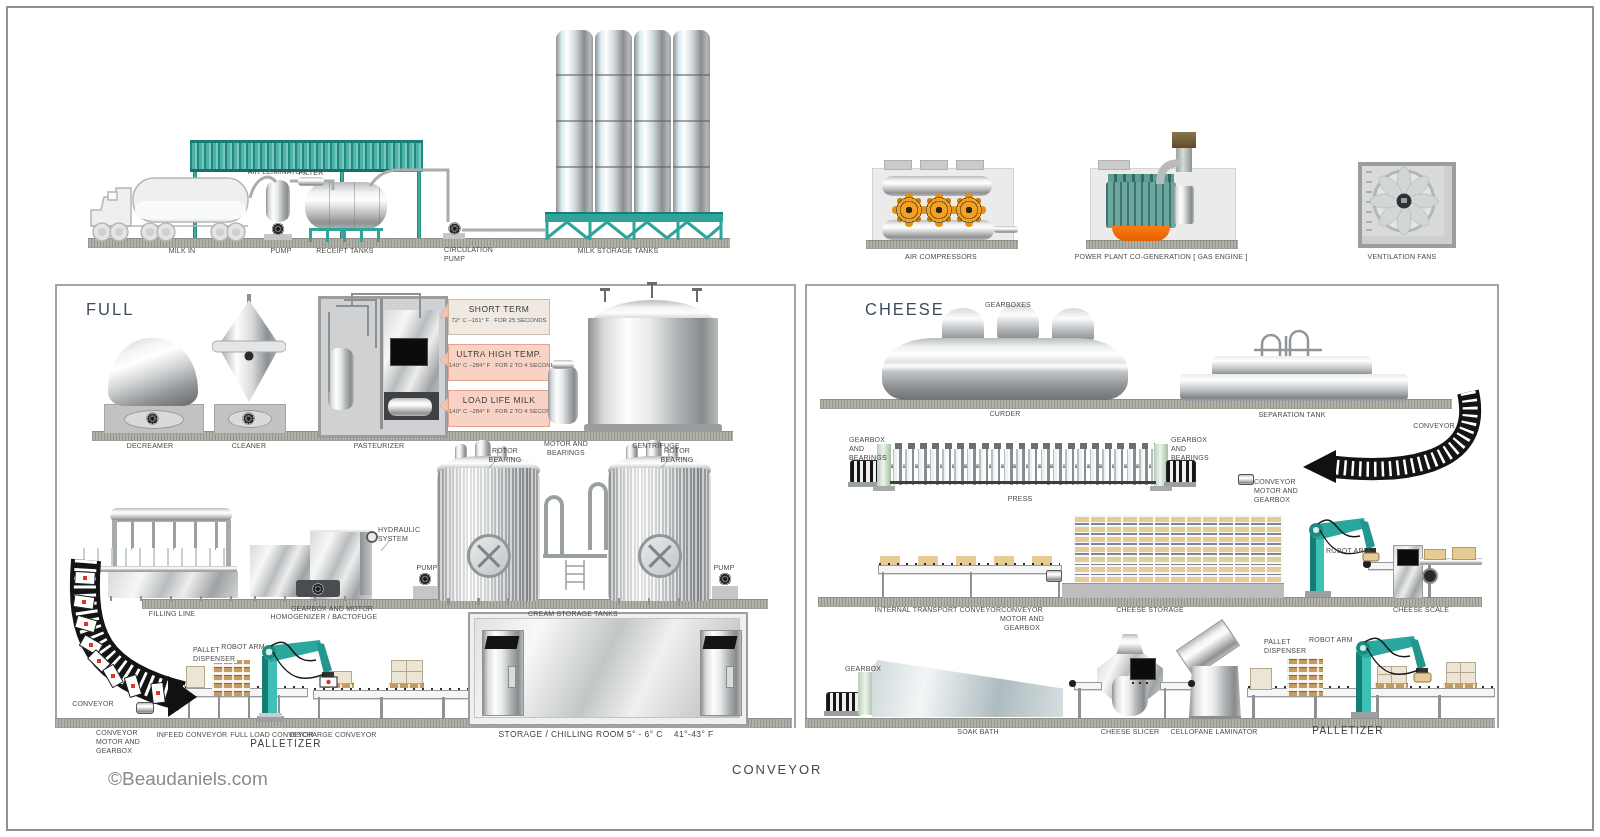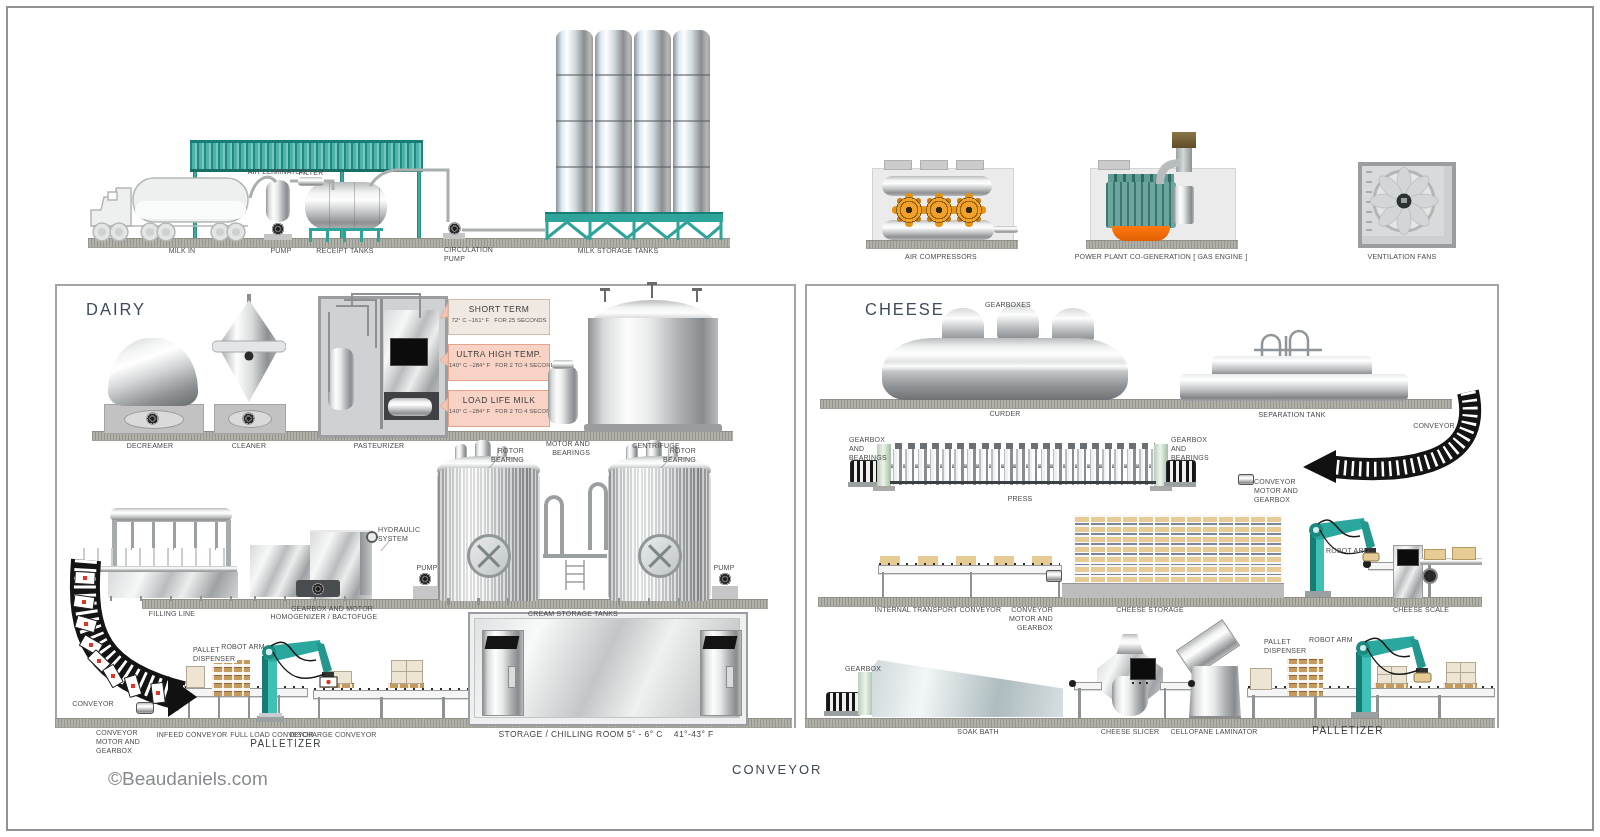--- a/index.html
+++ b/index.html
@@ -3,21 +3,21 @@
 <meta charset="utf-8">
 <style>
   html,body{margin:0;padding:0;background:#fff}
   #stage{position:relative;width:1600px;height:837px;background:#fff;overflow:hidden;
          font-family:"Liberation Sans","DejaVu Sans",sans-serif}
   .abs{position:absolute}
   .frame{position:absolute;inset:6px;border:2px solid #8f9194;z-index:0}
   .panel{position:absolute;border:2.5px solid #a3a4a8;border-bottom:none;z-index:1;background:#fff}
   .title{position:absolute;z-index:9;font-size:16.5px;letter-spacing:2px;color:var(--title-text,#3d4b5f)}
   .lbl{position:absolute;z-index:9;font-size:7px;line-height:1.3;color:var(--label-text,#474747);
-       letter-spacing:.2px;text-align:right;transform:translateX(-50%);white-space:nowrap}
+       letter-spacing:.2px;text-align:center;transform:translateX(-50%);white-space:nowrap}
   .lbl.wrap{white-space:normal}
   .lbl.lft{transform:none;text-align:left}
   .lbl.pre{white-space:pre}
   .lbl.big{font-size:10px;letter-spacing:1.2px;color:#3a3f44}
   .mh{background:linear-gradient(180deg,#b9bbbc 0,#f2f3f3 22%,#fdfdfd 38%,#c6c8c9 62%,#8e9092 85%,#b5b7b8 100%)}
   .mv{background:linear-gradient(90deg,#8f9193 0,#d7d9da 12%,#fdfdfd 30%,#e8eaea 48%,#aeb1b3 70%,#888b8d 88%,#b9bbbc 100%)}
   .sheen{background:linear-gradient(115deg,#d8dadb 0,#f6f7f7 25%,#b9bcbe 45%,#eceded 60%,#9fa2a4 80%,#d2d4d5 100%)}
   .floor{position:absolute;background-color:var(--floor-gray,#b2b2aa);z-index:2;
          background-image:repeating-linear-gradient(90deg,rgba(70,70,64,.28) 0 1px,transparent 1px 3px);
          border-top:1px solid #8f8f88;border-bottom:1px solid #a0a099}
@@ -172,21 +172,21 @@
       <ellipse cx="42" cy="16" rx="7" ry="15" transform="rotate(225,42,35)"></ellipse>
       <ellipse cx="42" cy="16" rx="7" ry="15" transform="rotate(270,42,35)"></ellipse>
       <ellipse cx="42" cy="16" rx="7" ry="15" transform="rotate(315,42,35)"></ellipse>
     </g>
     <circle cx="42" cy="35" r="7.5" fill="#2e3132"></circle>
     <rect x="39" y="32" width="6" height="5" fill="#9aa0a1"></rect>
   </svg>
   <div class="lbl" style="left:1402px;top:252px">VENTILATION FANS</div>
 
   <div class="panel" style="left:55px;top:284px;width:737px;height:442px"></div>
-  <div class="title" style="left:86px;top:300px">DAIRY</div>
+  <div class="title" style="left:86px;top:300px">FULL</div>
 
   <div class="floor" style="left:92px;top:431px;width:641px;height:8px"></div>
 
   <div class="abs" style="left:104px;top:404px;width:98px;height:28px;background:#c2c2c2;border:1px solid #a5a5a5;z-index:3"></div>
   <div class="abs" style="left:124px;top:410px;width:58px;height:17px;border-radius:50%;background:#dadada;border:1px solid #9a9a9a;z-index:3"></div>
   <div class="abs pumpy" style="left:146px;top:412px;width:13px;height:13px;z-index:4"></div>
   <div class="abs" style="left:108px;top:338px;width:90px;height:68px;z-index:3;border-radius:42px 42px 16px 16px/52px 52px 14px 14px;
        background:linear-gradient(160deg,#c9cbcc 0,#f3f4f4 22%,#ffffff 34%,#d4d6d7 52%,#8e9294 78%,#6f7376 95%)"></div>
   <div class="lbl" style="left:150px;top:441px">DECREAMER</div>
 

